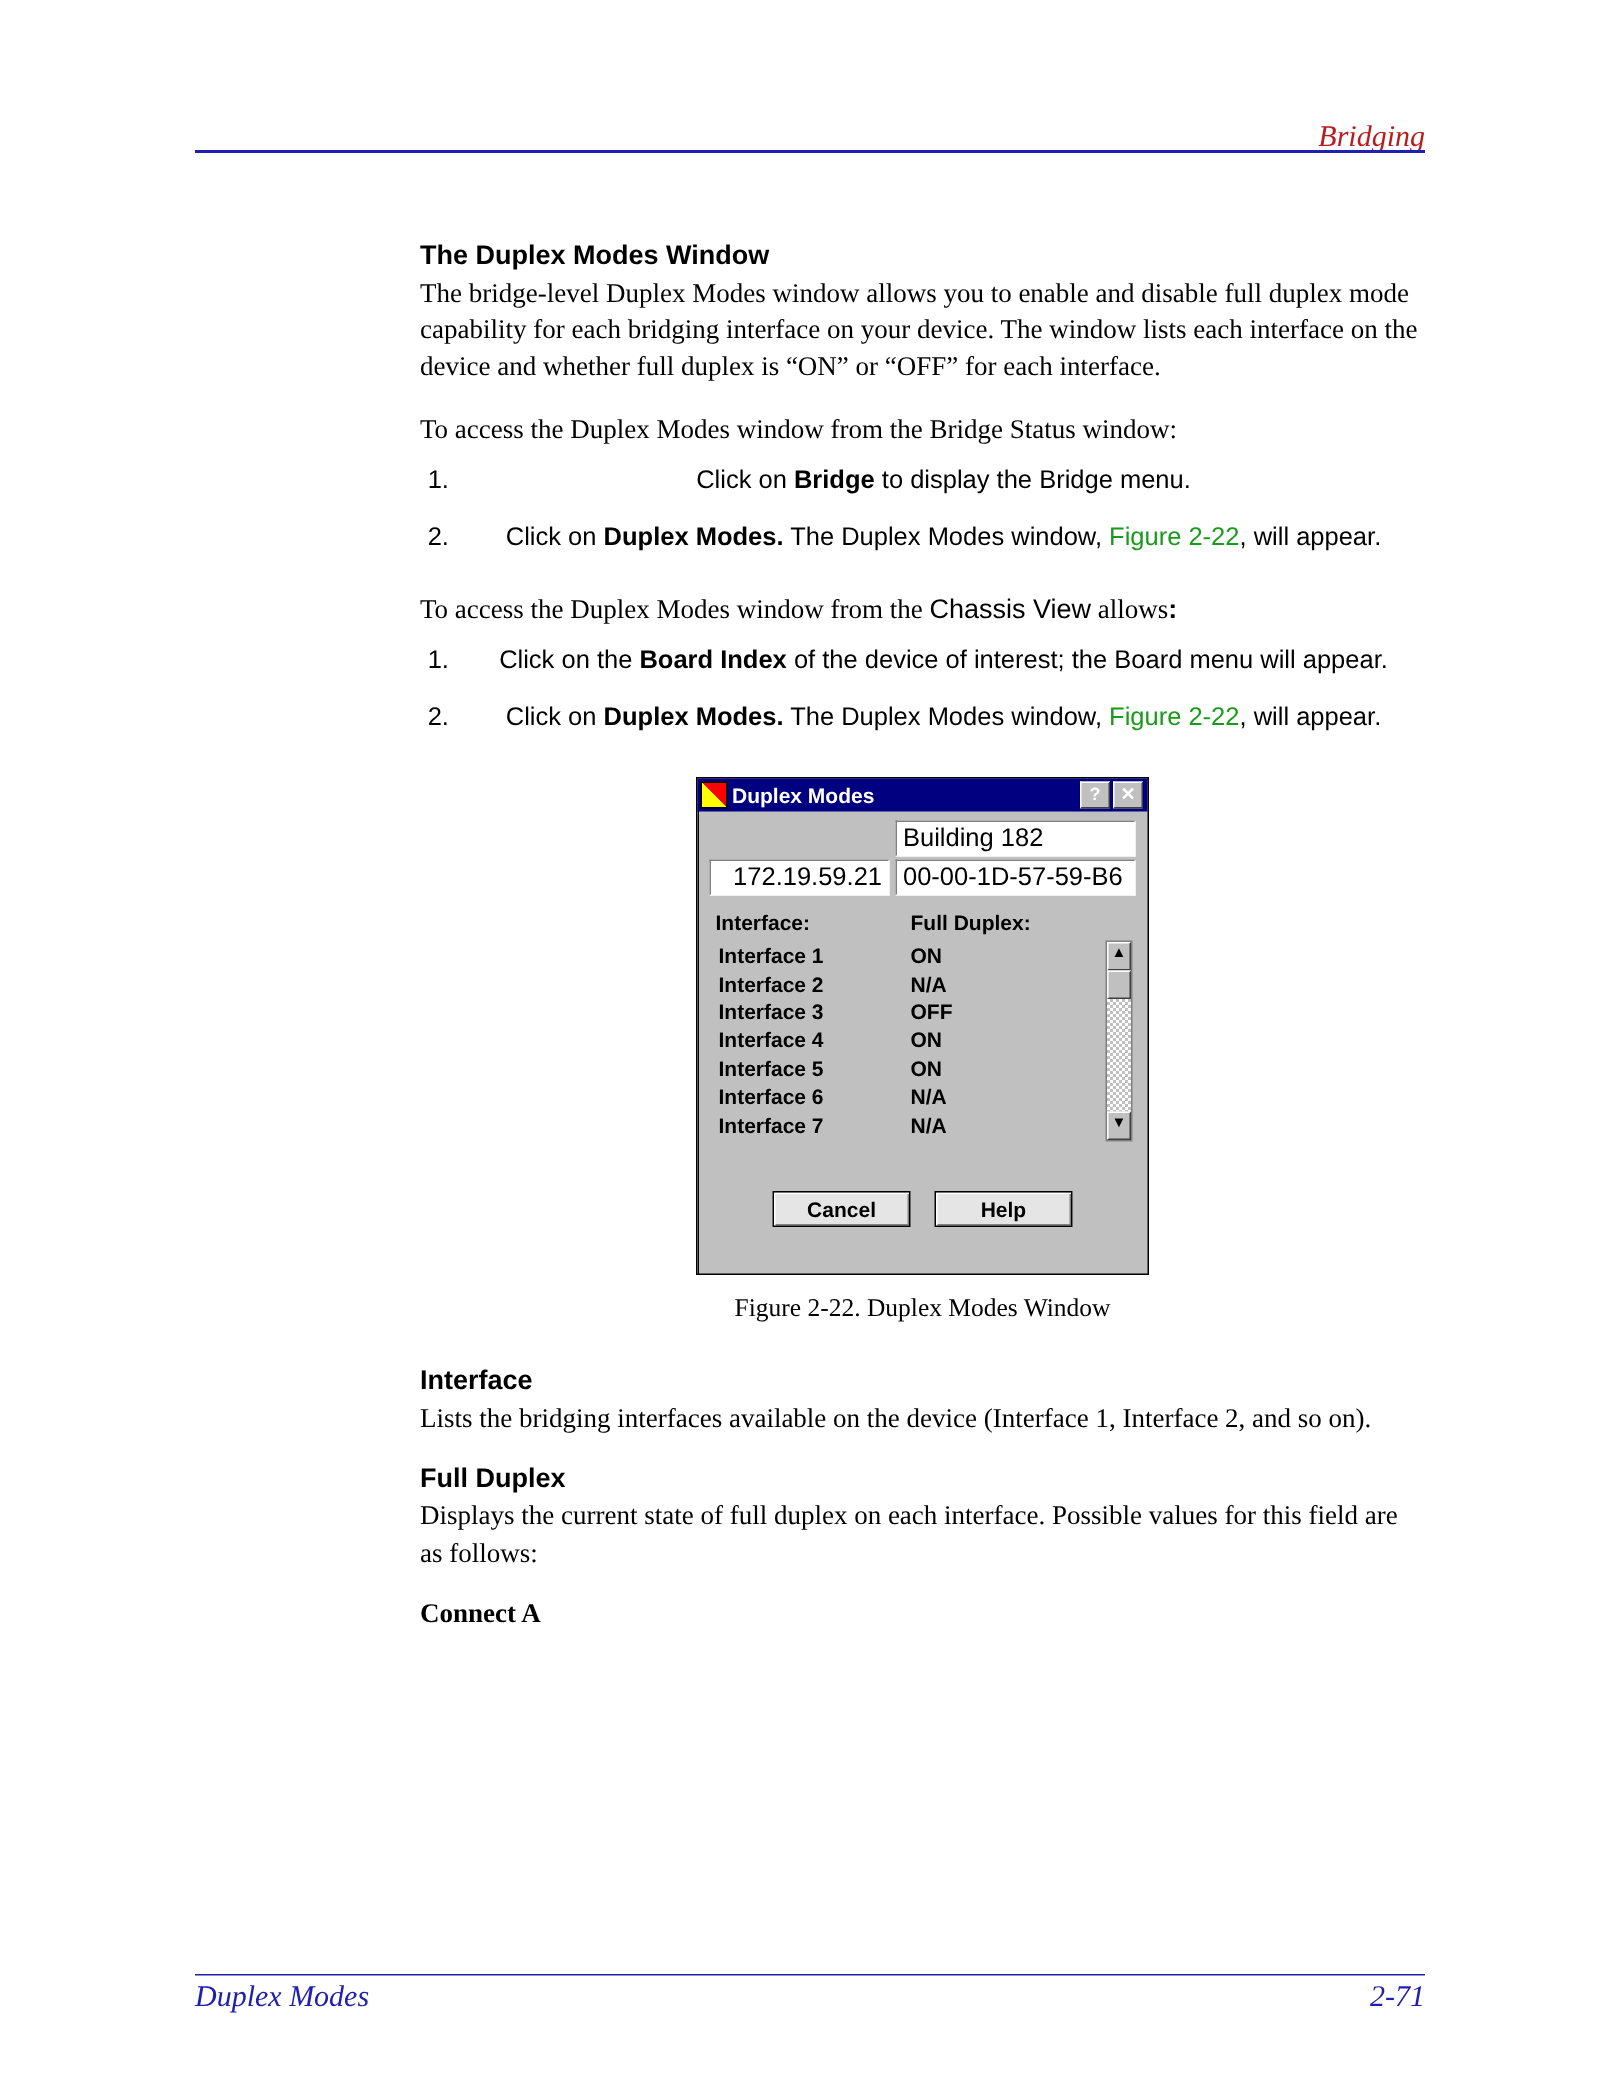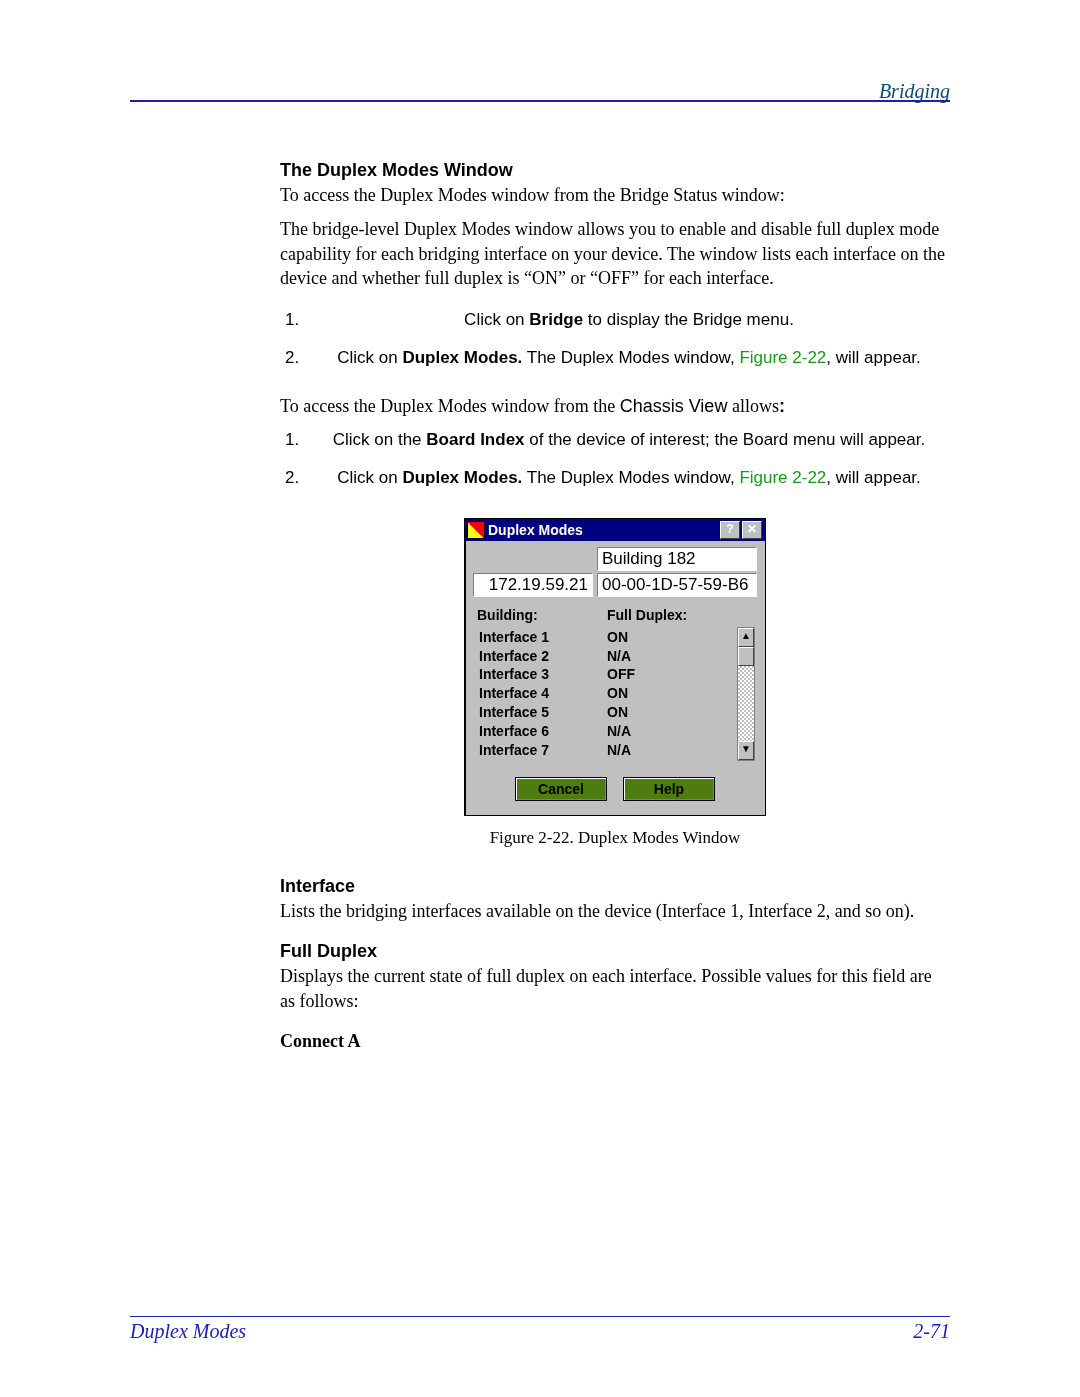--- a/index.html
+++ b/index.html
@@ -13,21 +13,21 @@
     width: 1080px;
     height: 1397px;
     position: relative;
     box-sizing: border-box;
     padding: 80px 130px 60px 280px;
   }
   .header-right {
     position: absolute;
     top: 80px;
     right: 130px;
-    color: #0c4a6e;
+    color: #b91c1c;
     font-style: italic;
     font-size: 20px;
   }
   .header-rule {
     position: absolute;
     top: 100px;
     left: 130px;
     right: 130px;
     border-top: 2px solid #2020b0;
   }
@@ -163,24 +163,24 @@
   .btn-row {
     text-align: center;
     padding: 12px 0 14px 0;
   }
   .win-btn {
     display: inline-block;
     min-width: 70px;
     text-align: center;
     padding: 3px 10px;
     font-weight: bold;
-    background: #4d7c0f;
+    background: #e5e5e5;
     border: 1px solid #000;
     box-shadow: inset 1px 1px 0 #fff, inset -1px -1px 0 #808080;
-    margin: 0 6px;
+    margin: 17px 6px;
     font-size: 14px;
   }
   .fig-caption {
     text-align: center;
     font-size: 17px;
     margin: 12px 0 28px 0;
   }
   .term-row {
     display: flex;
     margin-bottom: 0;
@@ -217,23 +217,23 @@
 </style>
 </head>
 <body>
 
 <div class="page">
   <div class="header-right">Bridging</div>
   <div class="header-rule"></div>
 
   <div class="content">
     <div class="h3">The Duplex Modes Window</div>
+    <p class="body-text">The bridge-level Duplex Modes window allows you to enable and disable full duplex mode capability for each bridging interface on your device. The window lists each interface on the device and whether full duplex is “ON” or “OFF” for each interface.</p>
+
     <p class="body-text tight">To access the Duplex Modes window from the Bridge Status window:</p>
-
-    <p class="body-text">The bridge-level Duplex Modes window allows you to enable and disable full duplex mode capability for each bridging interface on your device. The window lists each interface on the device and whether full duplex is “ON” or “OFF” for each interface.</p>
     <ol class="steps" id="steps1">
         <li>Click on <span class="sans-b">Bridge</span> to display the Bridge menu.</li>
         <li>Click on <span class="sans-b">Duplex Modes.</span> The Duplex Modes window, <span class="green-link">Figure 2-22</span>, will appear.</li>
       </ol>
 
     <p class="body-text tight">
       <span>To access the Duplex Modes window from the </span><span class="sans">Chassis View</span><span> allows</span><b class="sans-b">:</b>
     </p>
     <ol class="steps" id="steps2">
         <li>Click on the <span class="sans-b">Board Index</span> of the device of interest; the Board menu will appear.</li>
@@ -248,21 +248,21 @@
           <span class="tb-btn">?</span>
           <span class="tb-btn">✕</span>
         </div>
         <div class="info-grid">
           <div class="empty-cell"></div>
           <div class="sunken">Building 182</div>
           <div class="sunken" style="text-align:right">172.19.59.21</div>
           <div class="sunken">00-00-1D-57-59-B6</div>
         </div>
         <div class="labels-row">
-          <div class="lab-l">Building:</div>
+          <div class="lab-l">Interface:</div>
           <div>Full Duplex:</div>
         </div>
         <div class="list-area">
           <div class="list-inner" id="iface-list">
               <div class="list-row">
                 <div class="c1">Interface 1</div>
                 <div>ON</div>
               </div>
               <div class="list-row">
                 <div class="c1">Interface 2</div>

